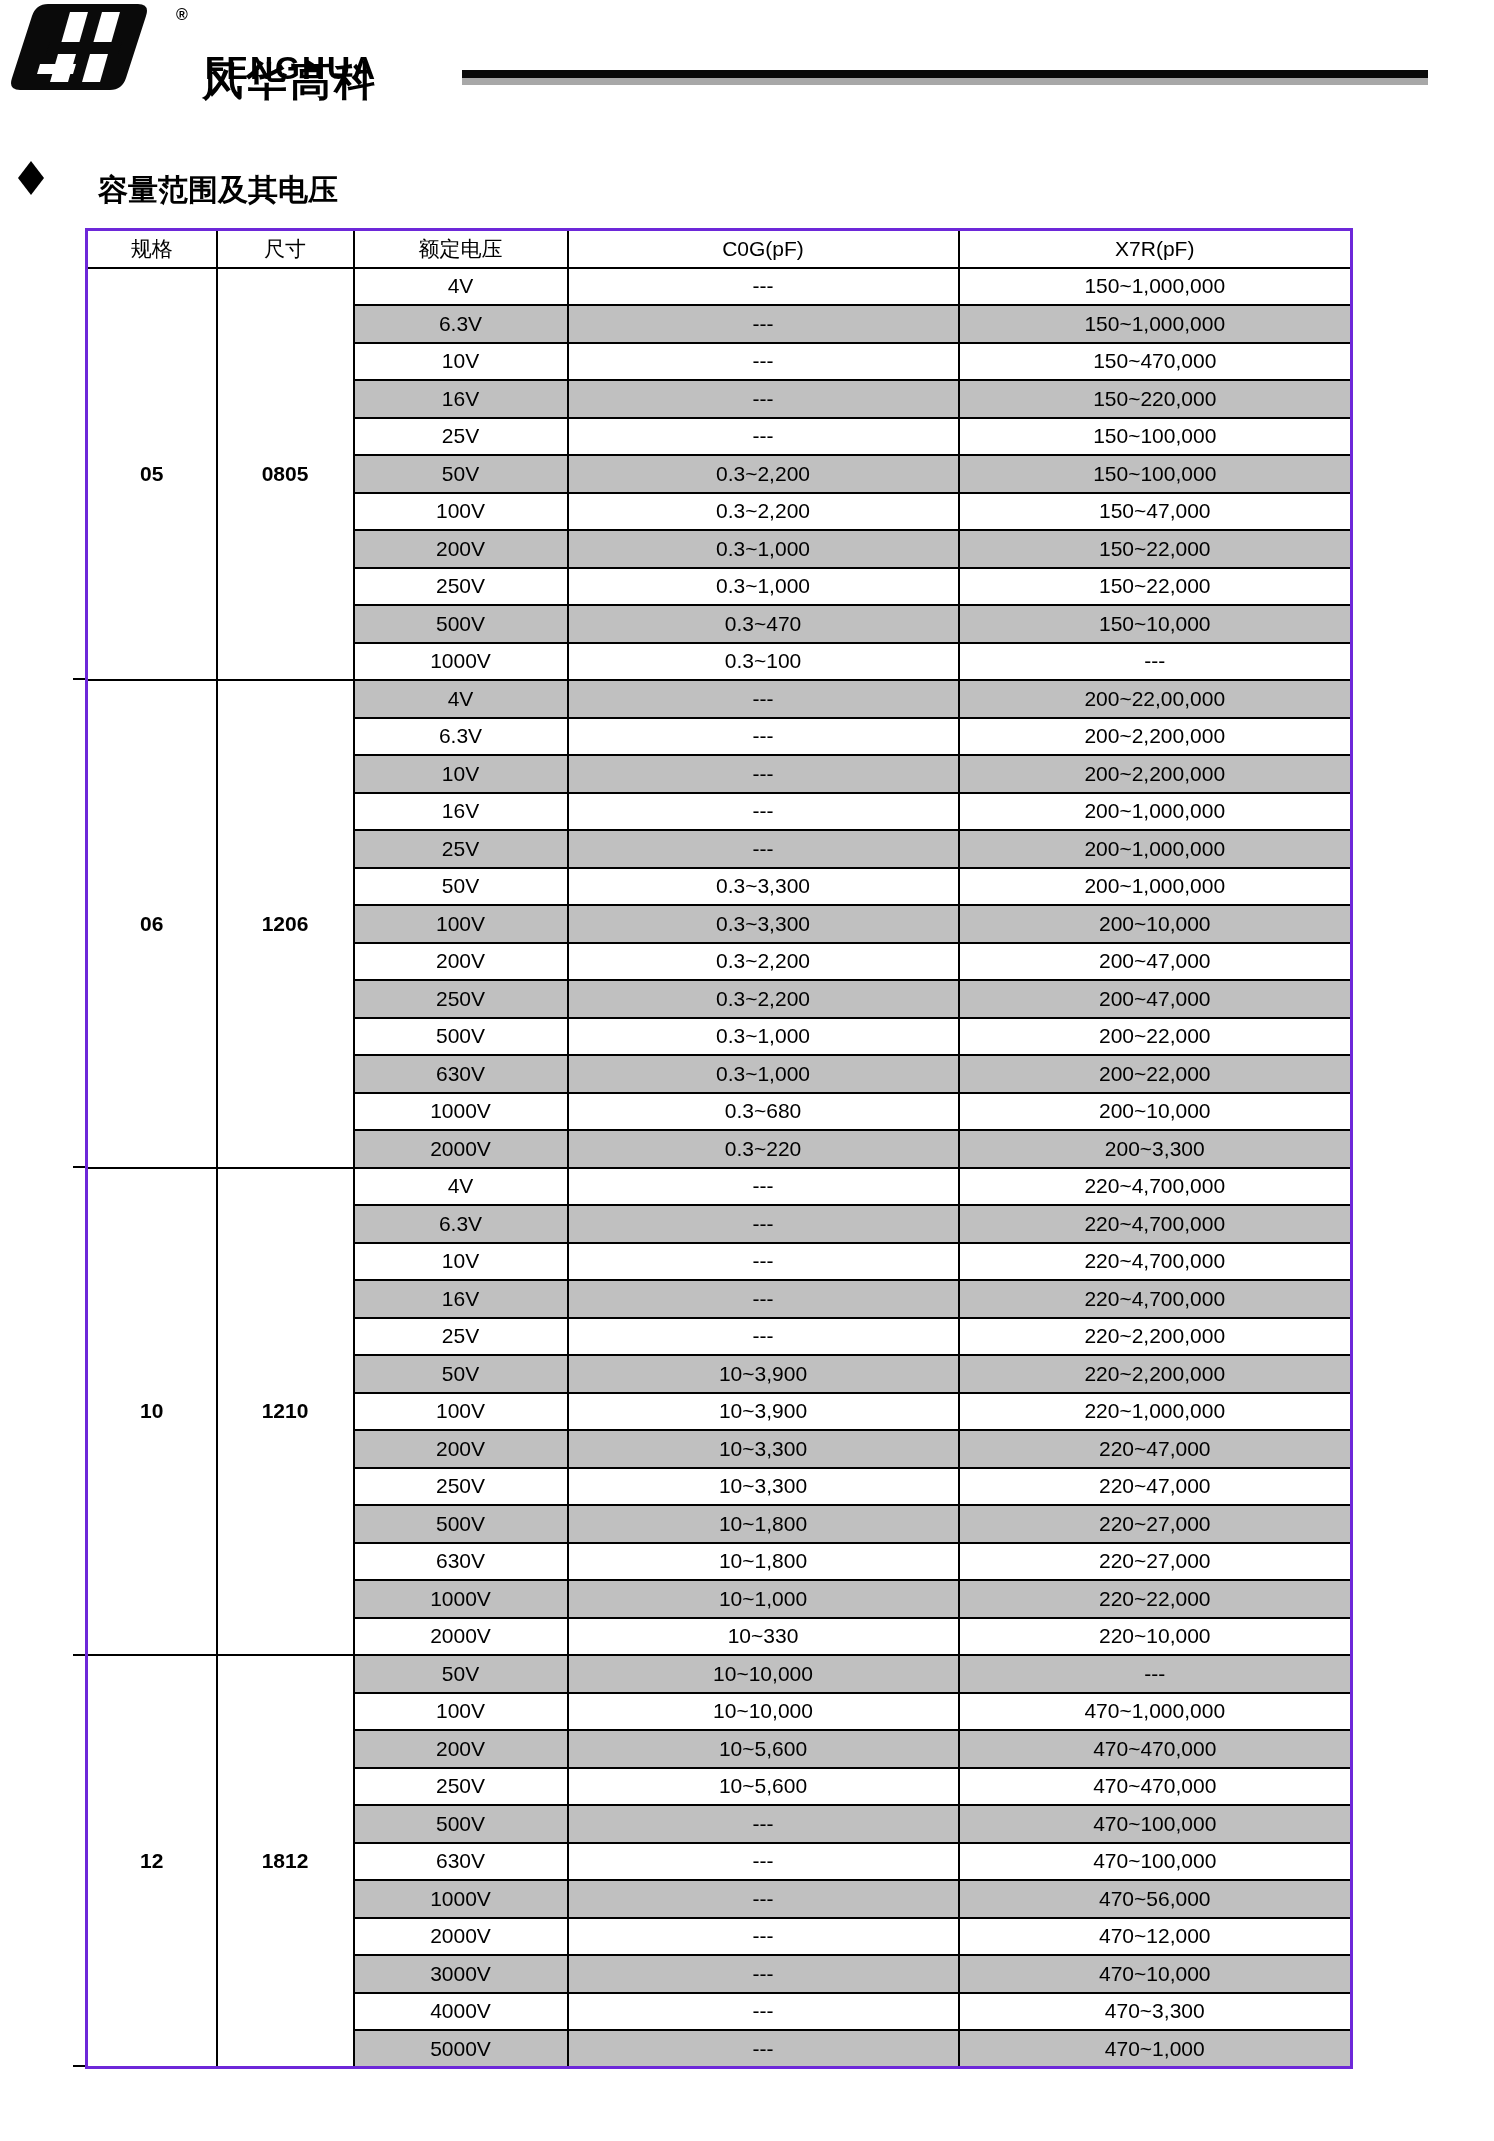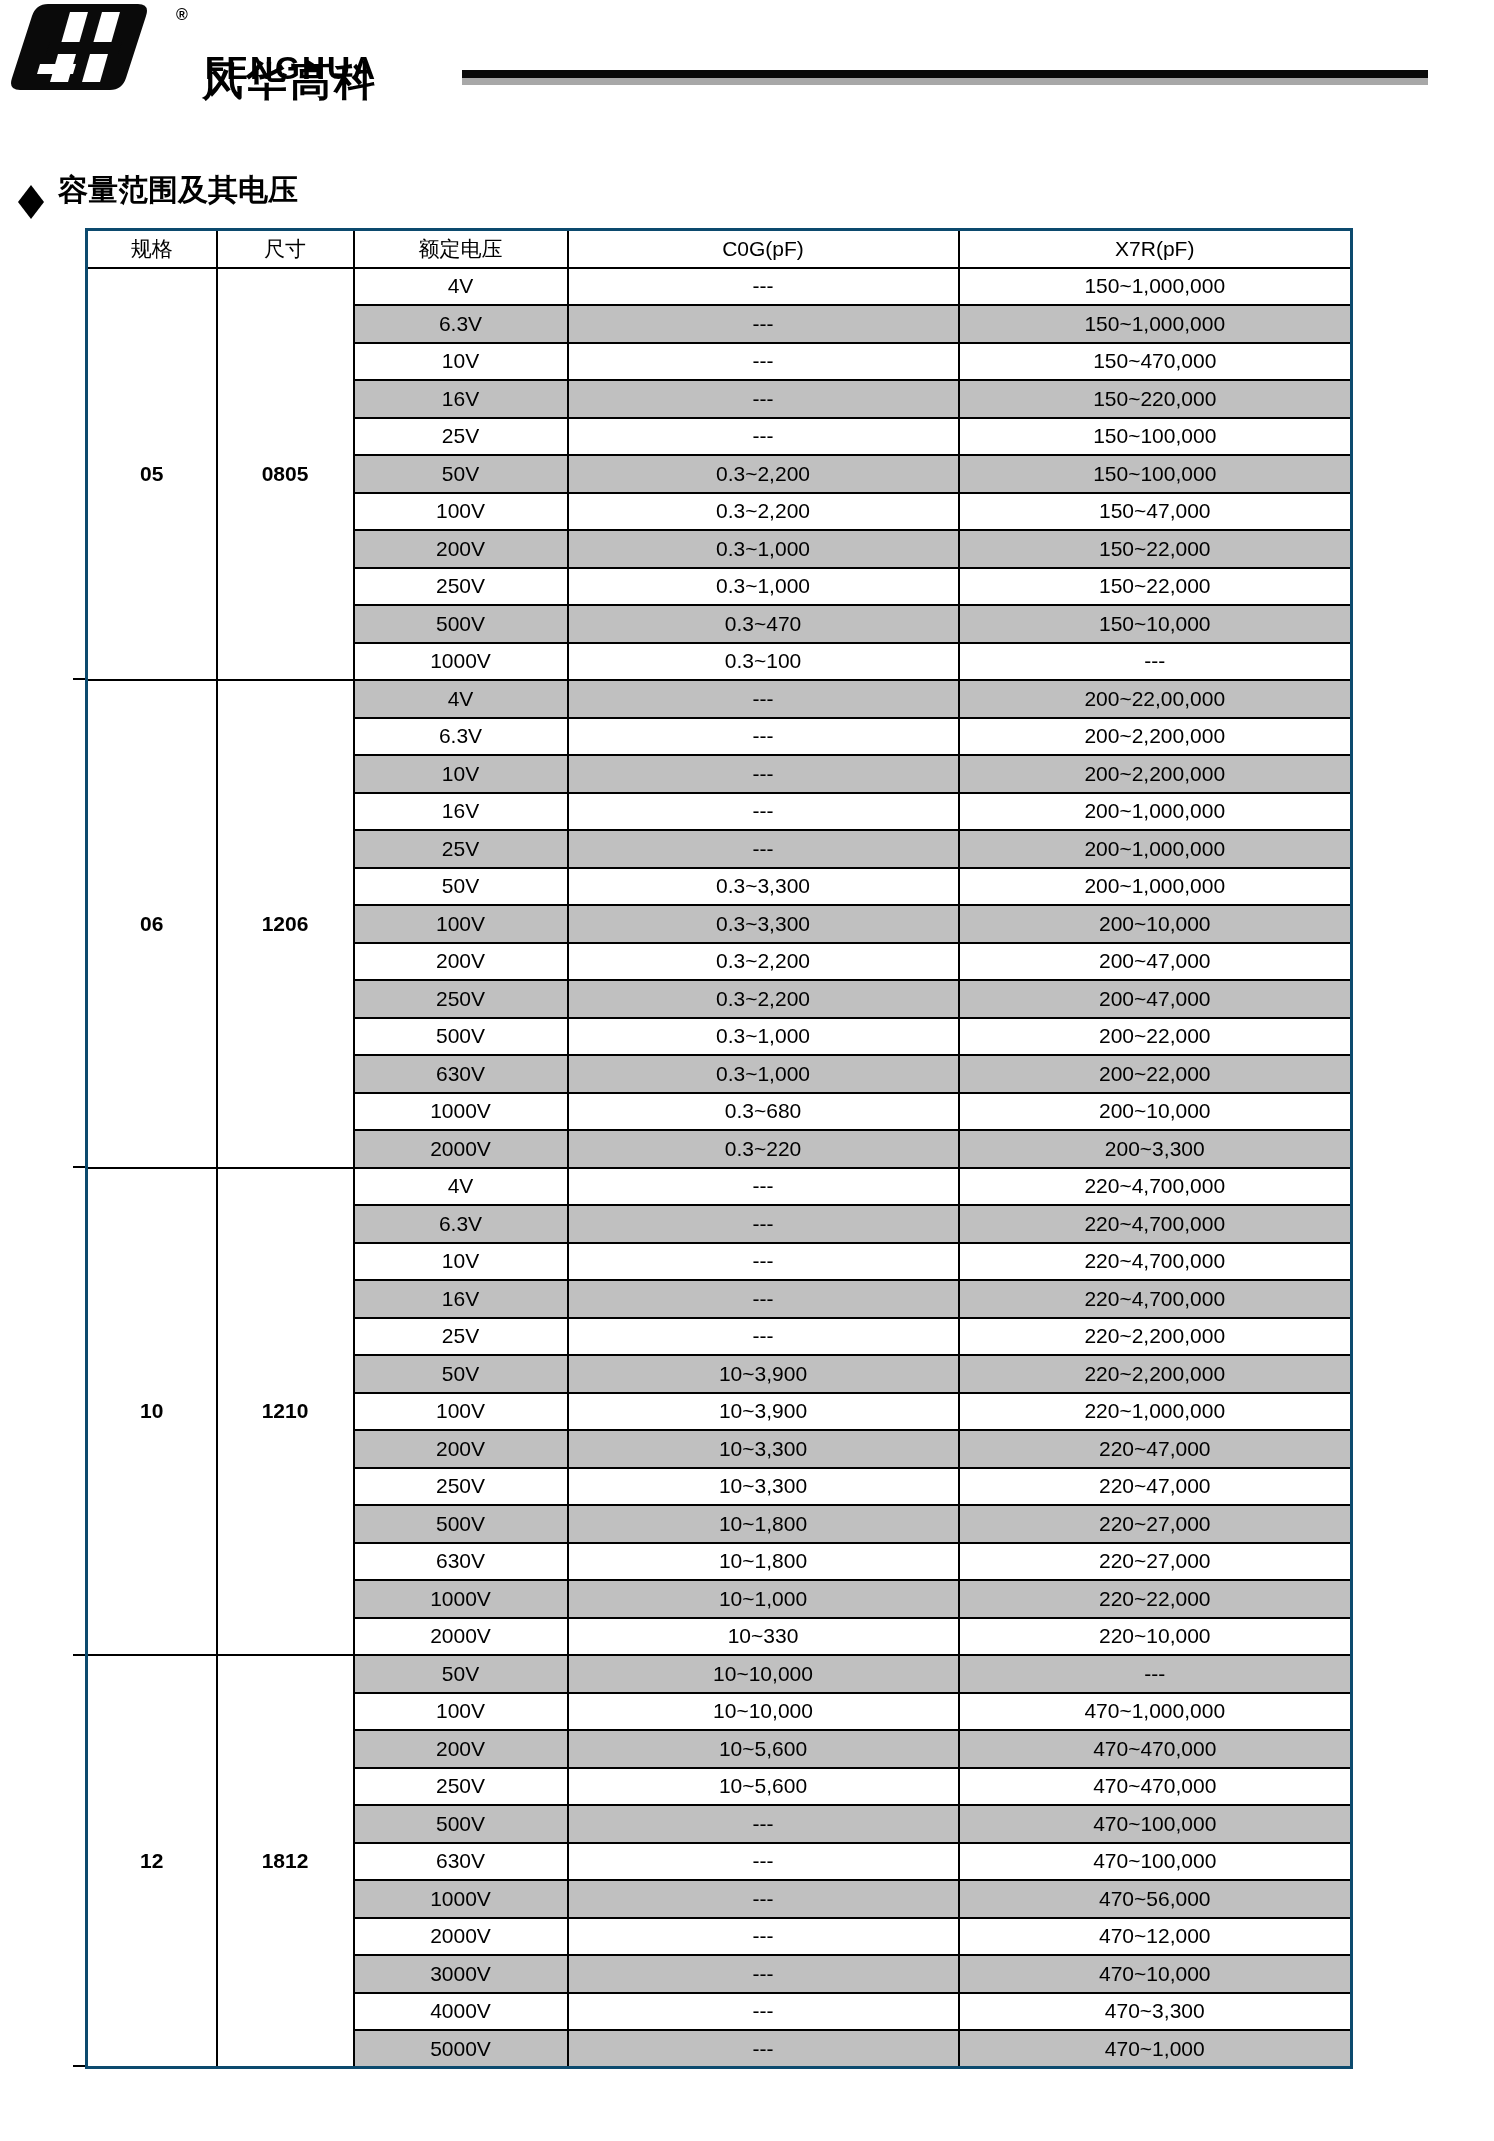--- a/index.html
+++ b/index.html
@@ -33,21 +33,21 @@
   .header-rule-black {
     position: absolute; left: 462px; top: 70px; width: 966px; height: 8px;
     background: #0a0a0a;
   }
   .header-rule-gray {
     position: absolute; left: 462px; top: 78px; width: 966px; height: 7px;
     background: #a8a8a8;
   }
 
   
-  .section-heading { position: absolute; left: 18px; top: 170px; display: flex; align-items: flex-end; }
+  .section-heading { position: absolute; left: 18px; top: 170px; display: flex; align-items: flex-start; gap: 40px; }
   .diamond-icon {
     width: 0; height: 0; margin-right: 14px;
     border-left: 13px solid transparent; border-right: 13px solid transparent;
     border-bottom: 17px solid #000; position: relative; top: -9px;
   }
   .diamond-icon::after {
     content: ""; position: absolute; left: -13px; top: 17px;
     border-left: 13px solid transparent; border-right: 13px solid transparent;
     border-top: 17px solid #000;
   }
@@ -61,21 +61,21 @@
     font-size: 21px;
   }
   .cap-table th, .cap-table td {
     border: 2px solid #000;
     text-align: center; vertical-align: middle;
     padding: 0;
     overflow: hidden; white-space: nowrap;
   }
   .cap-table thead th { height: 38px; font-weight: 500; background: #fff; }
   .cap-table tbody td { height: 37.5px; }
-  .cap-table { border: 3px solid #0c4a6e; }
+  .cap-table { border: 3px solid #6d28d9; }
   .cap-table td.shade { background: #c0c0c0; }
   .cap-table td.groupcell { background: #fff; font-weight: 700; }
   .col-spec { width: 130px; }
   .col-size { width: 137px; }
   .col-volt { width: 214px; }
   .col-c0g  { width: 391px; }
   .col-x7r  { width: 393px; }
 
   
   .group-tick { position: absolute; background: #000; height: 2px; width: 12px; left: 73px; }

